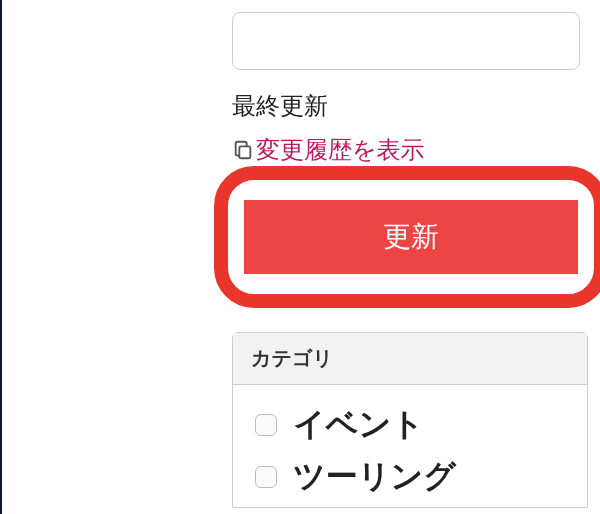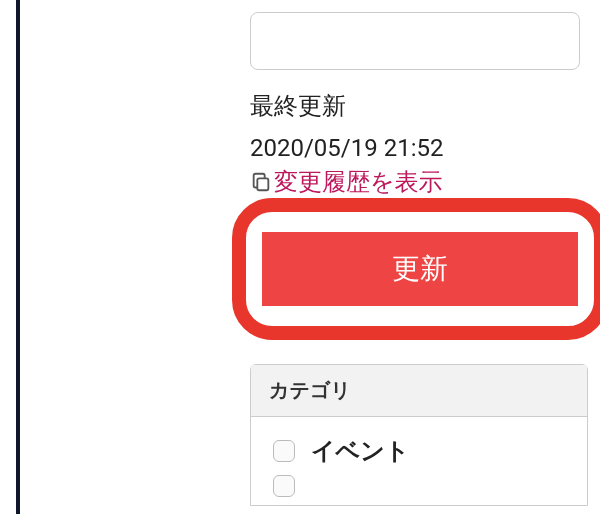--- a/index.html
+++ b/index.html
@@ -10,22 +10,22 @@
     body {
       font-family: -apple-system, BlinkMacSystemFont, "Segoe UI", Roboto, sans-serif;
       background: #fff;
       width: 600px;
       height: 514px;
       overflow: hidden;
     }
     .container {
       padding-left: 190px;
       padding-top: 0;
-      border-left: 4px solid #0f172a;
-      margin-left: 16px;
+      border-left: 2px solid #0f172a;
+      margin-left: 0;
       height: 100%;
     }
     .inner {
       padding: 12px 20px 0 40px;
     }
     .text-input {
       width: 100%;
       height: 58px;
       border: 1px solid #ccc;
       border-radius: 8px;
@@ -103,35 +103,34 @@
     .checkbox {
       width: 22px;
       height: 22px;
       border: 1px solid #bbb;
       border-radius: 6px;
       background: #fafafa;
       flex-shrink: 0;
       cursor: pointer;
     }
     .category-label {
-      font-size: 24px;
+      font-size: 32px;
       font-weight: 700;
       color: #222;
     }
   </style>
 </head>
 <body>
 
 <div class="container">
   <div class="inner">
 
     <input type="text" class="text-input" style="">
 
     <div class="section-label">最終更新</div>
-    <div class="timestamp">2020/05/19 21:52</div>
 
     <a href="#" class="history-link">
       <span class="copy-icon">
         <svg viewBox="0 0 24 24" fill="none" stroke="#555" stroke-width="2">
           <rect x="8" y="8" width="12" height="13" rx="2"></rect>
           <path d="M16 8V5a2 2 0 0 0-2-2H6a2 2 0 0 0-2 2v11a2 2 0 0 0 2 2h2"></path>
         </svg>
       </span>
       <span>変更履歴を表示</span>
     </a>
@@ -142,19 +141,20 @@
 
     <div class="category-panel">
       <div class="category-header">カテゴリ</div>
       <div class="category-list">
         <div class="category-item">
           <div class="checkbox"></div>
           <div class="category-label">イベント</div>
         </div>
         <div class="category-item">
           <div class="checkbox"></div>
+          <div class="category-label">ツーリング</div>
         </div>
 
       </div>
     </div>
 
   </div>
 </div>
 
 </body></html>

